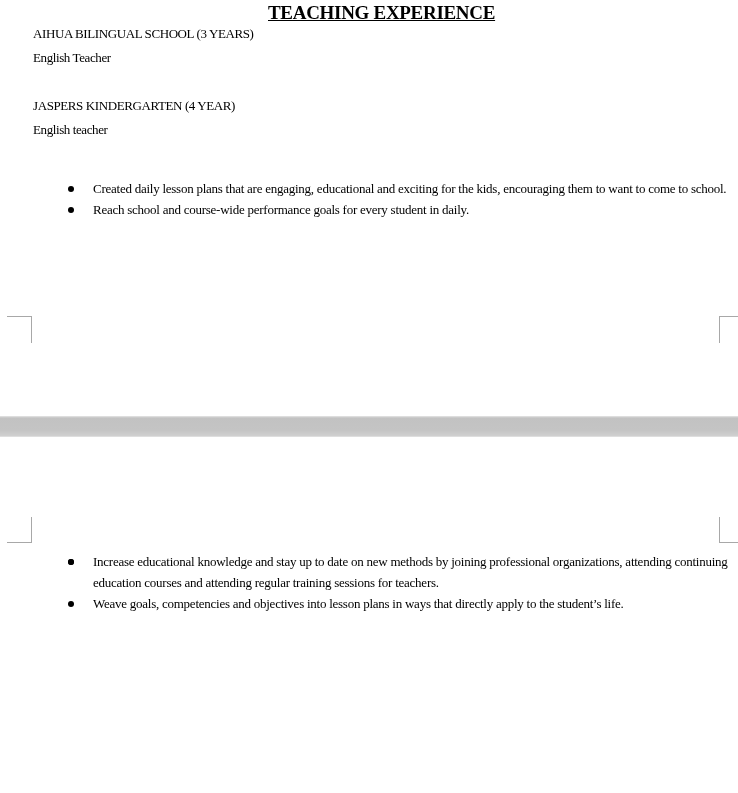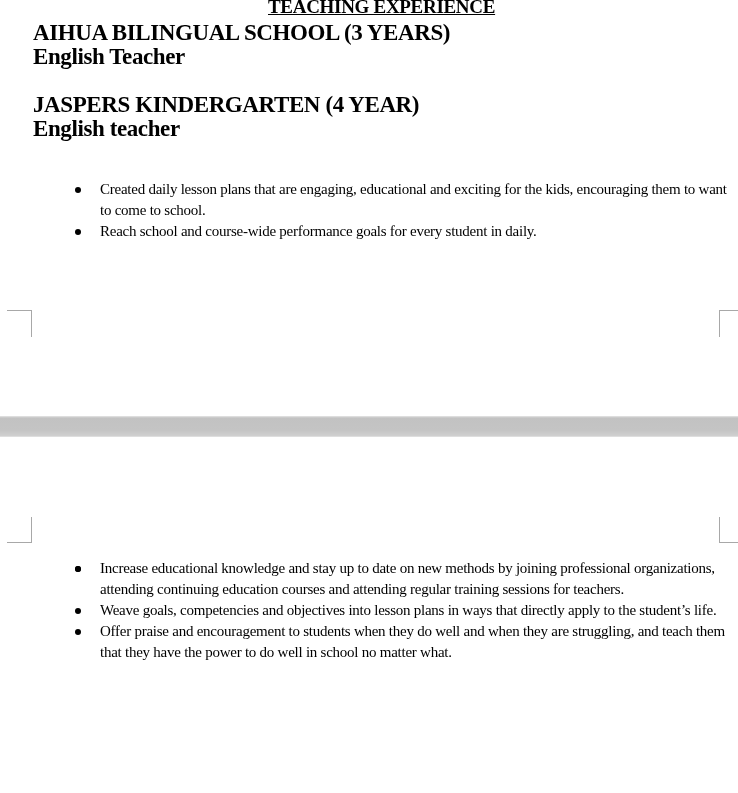--- a/index.html
+++ b/index.html
@@ -1,26 +1,26 @@
 <!DOCTYPE html>
 <html><head>
 <meta charset="utf-8">
 <style>
   html, body { margin:0; padding:0; }
   body { width:738px; height:793px; overflow:hidden; background:#ffffff; position:relative;
          font-family:"Liberation Serif", "DejaVu Serif", serif; color:#000; }
   .page { position:absolute; left:0; width:738px; background:#fff; }
-  #page1 { top:0; height:416px; }
+  #page1 { top:6px; height:416px; }
   .gap { position:absolute; left:0; top:416px; width:738px; height:21px;
          background:linear-gradient(#e6e6e6 0px,#c2c2c2 2px,#c4c4c4 14px,#d0d0d0 20px,#ececec 21px); }
   .title { position:absolute; left:268px; top:-4px; font-size:19px; font-weight:bold;
            text-decoration:underline; letter-spacing:-0.3px; white-space:nowrap; }
-  .hd { position:absolute; left:33px; font-size:23px; font-weight:bold; white-space:nowrap; letter-spacing:-0.4px; }
-  ul.bl { position:absolute; left:56px; width:666px; margin:15px; padding:0; list-style:none;
-          font-size:15px; line-height:21px; letter-spacing:-0.25px; }
+  .hd { position:absolute; left:33px; font-size:13px; font-weight:normal; white-space:nowrap; letter-spacing:-0.4px; }
+  ul.bl { position:absolute; left:56px; width:666px; margin:8px; padding:0; list-style:none;
+          font-size:13px; line-height:21px; letter-spacing:-0.25px; }
   ul.bl li { position:relative; padding-left:29px; }
   ul.bl li .dot { position:absolute; left:4px; top:8px; width:6px; height:6px; border-radius:50%; background:#000; }
   .corner { position:absolute; width:24px; height:24px; border-color:#a8a8a8; border-style:solid; border-width:0; }
   .c-tl { left:7px; top:310px; border-top-width:1px; border-right-width:1px; height:26px; }
   .c-tr { left:719px; top:310px; border-top-width:1px; border-left-width:1px; width:20px; height:26px; }
   .c-bl { left:7px; top:517px; border-bottom-width:1px; border-right-width:1px; height:25px; }
   .c-br { left:719px; top:517px; border-bottom-width:1px; border-left-width:1px; width:20px; height:25px; }
 </style>
 </head>
 <body>
@@ -43,14 +43,13 @@
 
 <div class="gap"></div>
 
 <div class="corner c-bl"></div>
 <div class="corner c-br"></div>
 
 <ul class="bl" style="top:543px">
   <li><span class="dot"></span></li>
   <li><span class="dot"></span><span>Increase educational knowledge and stay up to date on new methods by joining professional organizations, attending continuing education courses and attending regular training sessions for teachers.</span></li>
   <li><span class="dot"></span><span>Weave goals, competencies and objectives into lesson plans in ways that directly apply to the student’s life.</span></li>
-  <li><span class="dot"></span><span>Offer praise and encouragement to students when they do well and when they are struggling, and teach them that they have the power to do well in school no matter what.</span></li>
 </ul>
 
 </body></html>

